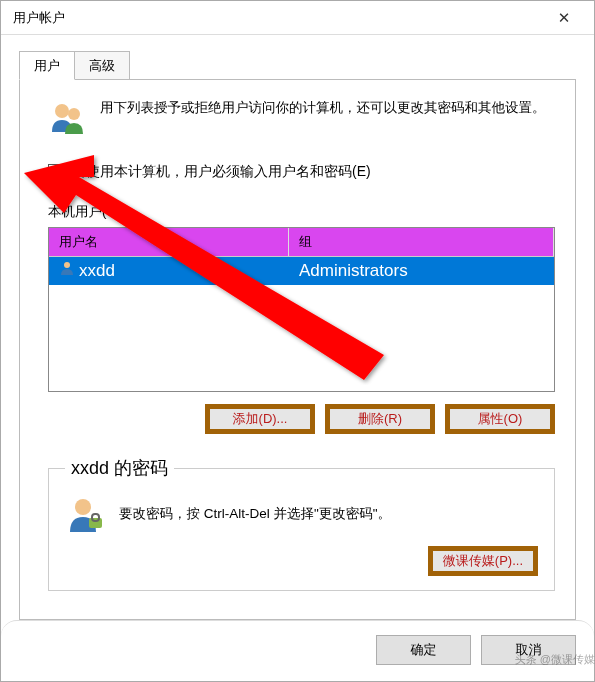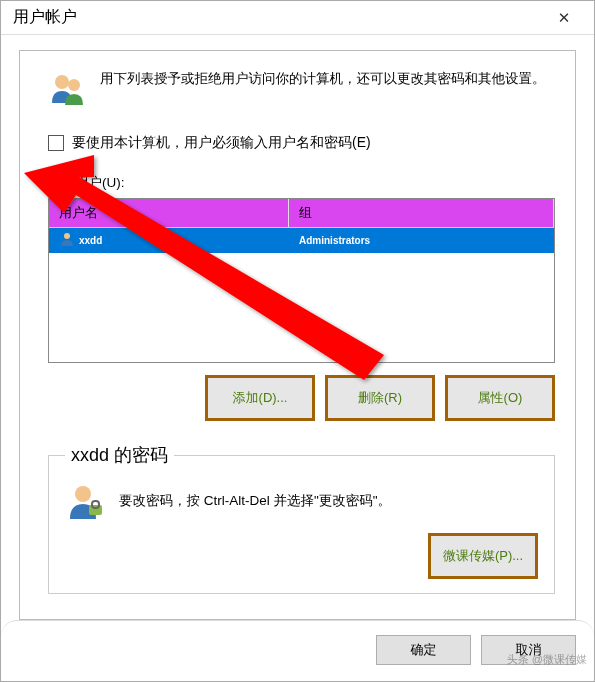--- a/index.html
+++ b/index.html
@@ -22,21 +22,21 @@
     }
     .titlebar {
       height: 34px;
       display: flex;
       align-items: center;
       justify-content: space-between;
       padding: 0 10px 0 12px;
       border-bottom: 1px solid #ddd;
       background: #fff;
     }
-    .titlebar-title { font-size: 16px; color: #000; }
+    .titlebar-title { font-size: 13px; color: #000; }
     .close-btn {
       width: 40px; height: 28px;
       display: flex; align-items: center; justify-content: center;
       font-size: 15px; color: #333;
       cursor: default;
     }
     .content {
       flex: 1;
       padding: 16px 18px 0 18px;
       display: flex;
@@ -121,40 +121,39 @@
     .col-name { width: 240px; }
     .col-group { flex: 1; }
     .list-row {
       display: flex;
       background: #0078d7;
       color: #fff;
       align-items: center;
     }
     .list-row .cell {
       padding: 3px 10px 4px 10px;
-      font-size: 10px;
-      font-weight: bold;
+      font-size: 17px;
     }
     .cell-name { width: 240px; display: flex; align-items: center; gap: 4px; }
     .cell-group { flex: 1; text-align: left; padding-left: 24px;}
     .small-user-icon svg { width: 16px; height: 16px; }
     .btn-row {
       display: flex;
       justify-content: flex-end;
       gap: 10px;
       margin-top: 12px;
     }
     .btn {
       min-width: 110px;
-      height: 46px;
+      height: 30px;
       background: #e6e6e6;
-      border: 3px solid #a16207;
+      border: 5px solid #a16207;
       font-size: 13px;
       display: flex; align-items: center; justify-content: center;
-      color: #4d7c0f;
+      color: #b91c1c;
       padding: 0 10px;
     }
     .btn.enabled { color: #000; background: #e1e1e1; border-color: #adadad; }
     .fieldset {
       border: 1px solid #ccc;
       margin-top: 22px;
       padding: 14px 16px 14px 16px;
     }
     .legend {
       font-size: 18px;
@@ -184,39 +183,43 @@
     .footer .btn { min-width: 95px; height: 30px; color: #000; background: #e1e1e1; border: 1px solid #adadad; }
     .arrow-overlay {
       position: absolute;
       left: 24px;
       top: 155px;
       pointer-events: none;
       z-index: 100;
     }
     .watermark {
       position: absolute;
-      right: 8px;
+      right: 0;
       bottom: 15px;
       font-size: 11px;
       color: rgba(0,0,0,0.35);
       z-index: 101;
     }
   </style>
 </head>
 <body>
 
 <div class="dialog">
   <div class="titlebar">
     <span class="titlebar-title">用户帐户</span>
     <div class="close-btn">
       <span>✕</span>
     </div>
   </div>
 
   <div class="content">
+    <div class="tabs">
+      <div class="tab">用户</div>
+      <div class="tab inactive">高级</div>
+    </div>
 
     <div class="tab-panel">
       <div class="intro">
         <div class="user-icon">
           <svg viewBox="0 0 40 40">
             <circle cx="14" cy="13" r="7" fill="#f2c38a"></circle>
             <path d="M4 34 Q4 22 14 22 Q24 22 24 34 Z" fill="#3878b8"></path>
             <circle cx="26" cy="16" r="6" fill="#f2c38a"></circle>
             <path d="M17 36 Q17 25 26 25 Q35 25 35 36 Z" fill="#4a9c4a"></path>
           </svg>

